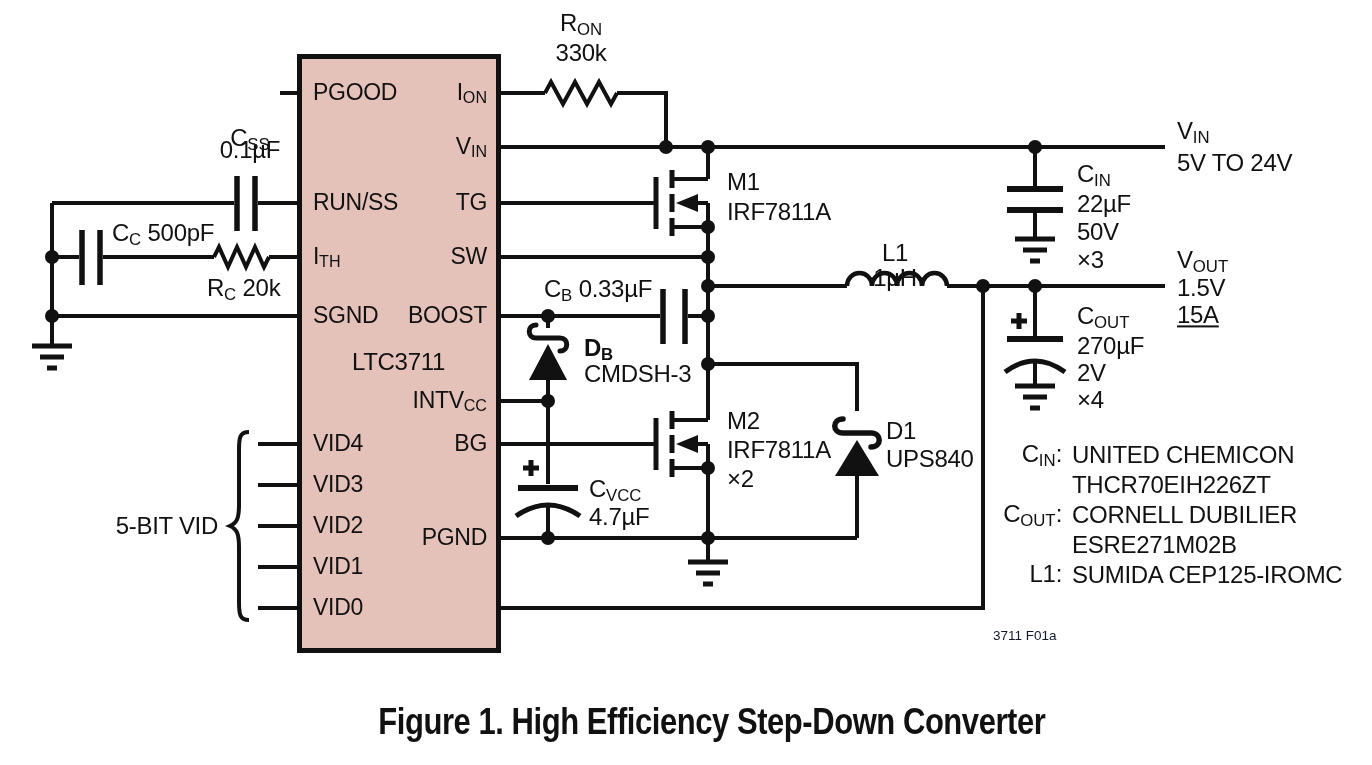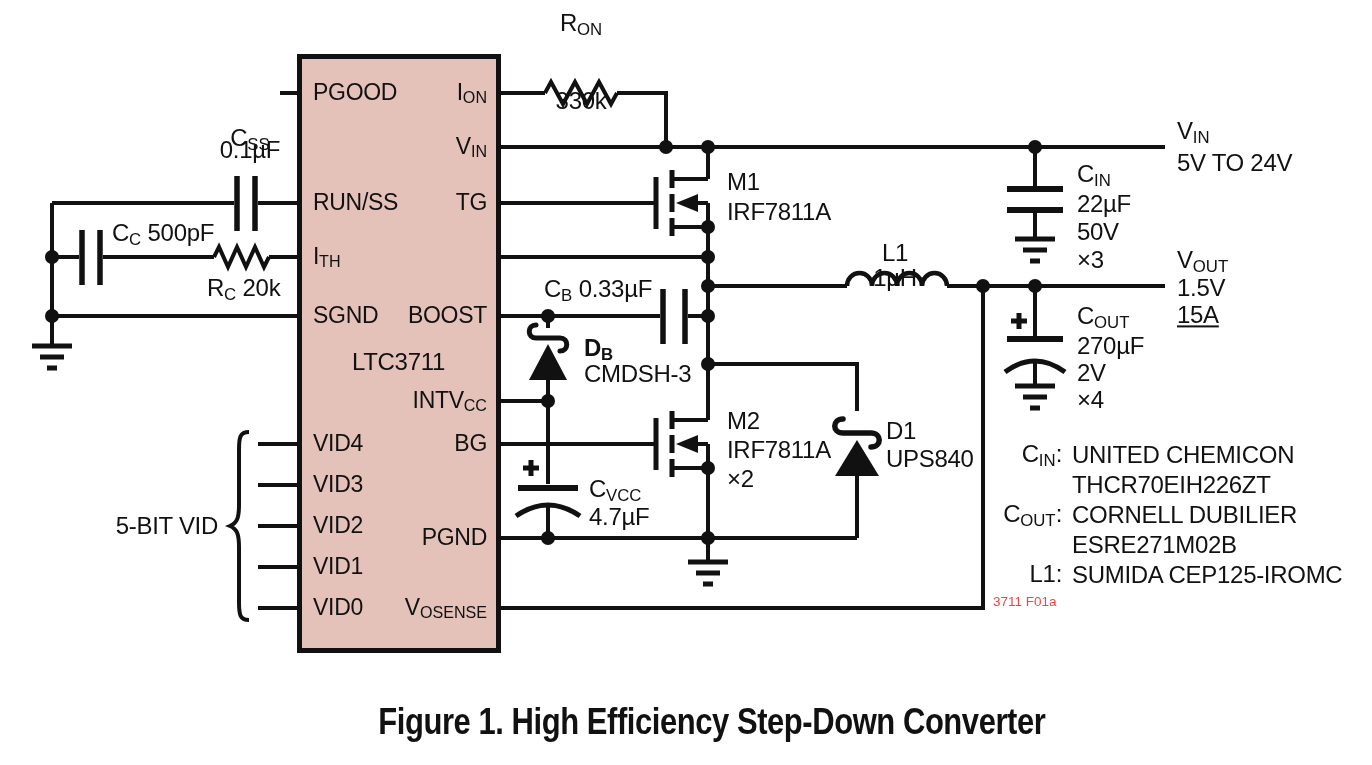--- a/index.html
+++ b/index.html
@@ -9,21 +9,21 @@
   }
   .stage svg { position:absolute; left:0; top:0; }
   .lbl {
     position:absolute; font-size:24px; line-height:1.05; color:#111;
     white-space:nowrap; transform:translateY(-50%); letter-spacing:-0.3px;
   }
   .pin { font-size:23px; }
   .ctr { text-align:center; }
   .rt  { text-align:right; }
   sub.sb { font-size:0.7em; vertical-align:-0.24em; letter-spacing:0; }
-  .figid { font-size:13.5px; letter-spacing:0; color:#ef4444; }
+  .figid { font-size:13.5px; letter-spacing:0; color:#0f172a;margin-top:34px; }
   .caption {
     position:absolute; left:324px; width:772px; top:722px;
     transform:translateY(-50%); text-align:center;
   }
   .caption span {
     display:inline-block; font-size:36px; font-weight:bold;
     letter-spacing:-0.5px; transform:scaleX(0.86); transform-origin:center;
     white-space:nowrap;
   }
 </style>
@@ -179,28 +179,28 @@
   <div class="lbl pin" style="left:313px; top:316px;"><span>SGND</span><sub class="sb"></sub></div>
   <div class="lbl pin" style="left:313px; top:444px;"><span>VID4</span><sub class="sb"></sub></div>
   <div class="lbl pin" style="left:313px; top:485px;"><span>VID3</span><sub class="sb"></sub></div>
   <div class="lbl pin" style="left:313px; top:526px;"><span>VID2</span><sub class="sb"></sub></div>
   <div class="lbl pin" style="left:313px; top:567px;"><span>VID1</span><sub class="sb"></sub></div>
   <div class="lbl pin" style="left:313px; top:608px;"><span>VID0</span><sub class="sb"></sub></div>
 
   <div class="lbl pin rt" style="left:299px; width:188px; top:93px;"><span>I</span><sub class="sb">ON</sub></div>
   <div class="lbl pin rt" style="left:299px; width:188px; top:147px;"><span>V</span><sub class="sb">IN</sub></div>
   <div class="lbl pin rt" style="left:299px; width:188px; top:203px;"><span>TG</span><sub class="sb"></sub></div>
+  <div class="lbl pin rt" style="left:299px; width:188px; top:257px;"><span>SW</span><sub class="sb"></sub></div>
   <div class="lbl pin rt" style="left:299px; width:188px; top:316px;"><span>BOOST</span><sub class="sb"></sub></div>
   <div class="lbl pin rt" style="left:299px; width:188px; top:401px;"><span>INTV</span><sub class="sb">CC</sub></div>
   <div class="lbl pin rt" style="left:299px; width:188px; top:444px;"><span>BG</span><sub class="sb"></sub></div>
   <div class="lbl pin rt" style="left:299px; width:188px; top:538px;"><span>PGND</span><sub class="sb"></sub></div>
-  <div class="lbl pin rt" style="left:299px; width:188px; top:608px;"><span>V</span><sub class="sb">OSENSE</sub></div>
 
   <div class="lbl ctr" style="left:541px; width:80px; top:24px;"><span>R</span><sub class="sb">ON</sub></div>
-  <div class="lbl ctr" style="left:541px; width:80px; top:53px;margin-top:48px;"><span>330k</span></div>
+  <div class="lbl ctr" style="left:541px; width:80px; top:53px;"><span>330k</span></div>
 
   <div class="lbl ctr" style="left:205px; width:90px; top:123px;margin-top:16px;"><span>C</span><sub class="sb">SS</sub></div>
   <div class="lbl ctr" style="left:205px; width:90px; top:150px;"><span>0.1µF</span></div>
 
   <div class="lbl" style="left:112px; top:234px;"><span>C</span><sub class="sb">C</sub> <span>500pF</span></div>
   <div class="lbl" style="left:207px; top:289px;"><span>R</span><sub class="sb">C</sub> <span>20k</span></div>
 
   <div class="lbl" style="left:727px; top:182px;"><span>M1</span></div>
   <div class="lbl" style="left:727px; top:212px;"><span>IRF7811A</span></div>
 

